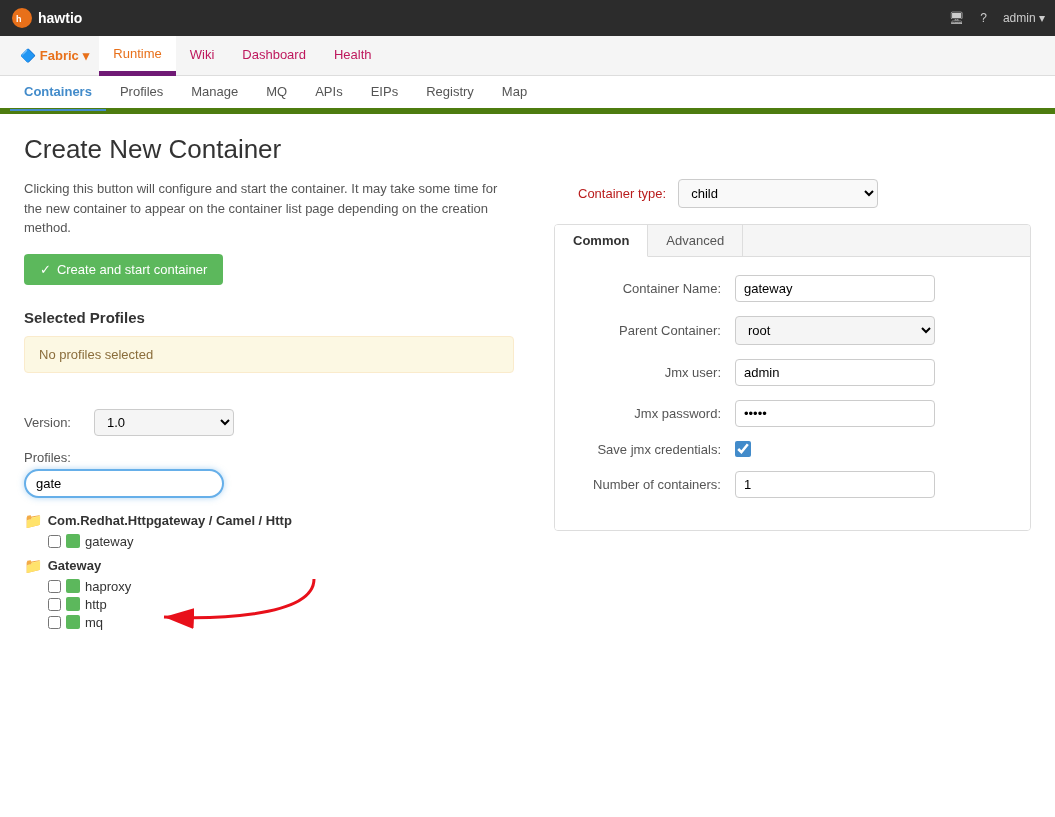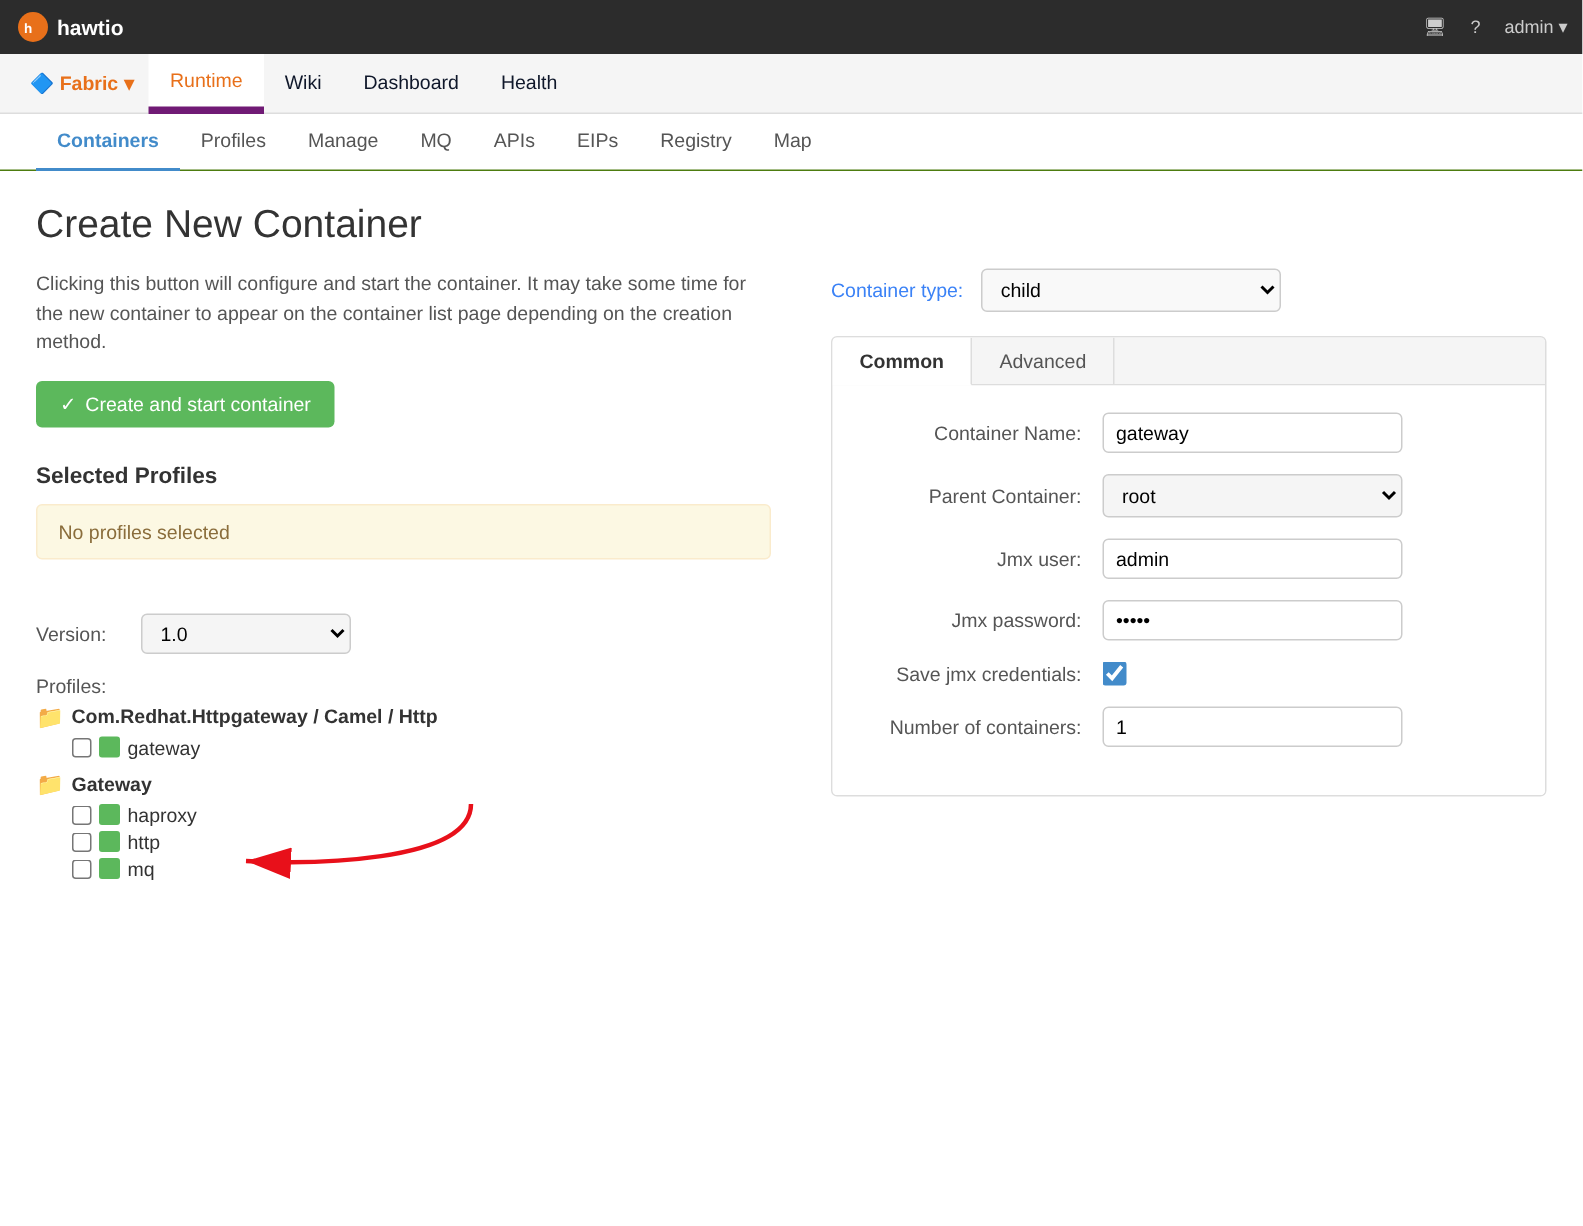--- a/index.html
+++ b/index.html
@@ -42,46 +42,46 @@
       height: 40px;
       padding: 14px 10px;
     }
     .main-nav-item {
       padding: 0 14px;
       height: 40px;
       display: flex;
       align-items: center;
       cursor: pointer;
       font-size: 13px;
-      color: #0f172a;
+      color: #be185d;
       border-bottom: 2px solid transparent;
     }
     .main-nav-item.active {
       background: #fff;
       border-bottom: 5px solid #701a75;
       color: #e8701a;
     }
     .fabric-btn {
       display: flex;
       align-items: center;
       gap: 4px;
       color: #e8701a;
       font-weight: bold;
       cursor: pointer;
       padding: 0 10px;
     }
 
     
     .sub-nav {
       background: #fff;
-      border-bottom: 1px solid #4d7c0f;
+      border-bottom: 6px solid #4d7c0f;
       display: flex;
       align-items: center;
       height: 38px;
-      padding: 0 24px;
+      padding: 0 10px;
       text-align: center;
     }
     .sub-nav-item {
       padding: 0 14px;
       height: 38px;
       display: flex;
       align-items: center;
       cursor: pointer;
       font-size: 13px;
       color: #555;
@@ -223,21 +223,22 @@
 
     
     .container-type-row {
       display: flex;
       align-items: center;
       gap: 12px;
       margin-bottom: 16px;
     }
     .container-type-label {
       font-size: 13px;
-      color: #3b82f6;
+      color: #b91c1c;
+      margin-left: 24px;
     }
     .container-type-select {
       padding: 5px 8px;
       border: 1px solid #ccc;
       border-radius: 4px;
       font-size: 13px;
       width: 200px;
       background: #f9f9f9;
     }
 
@@ -400,20 +401,21 @@
 
       <div class="field-row">
         <span class="field-label">Version:</span>
         <select class="version-select">
           <option>1.0</option>
         </select>
       </div>
 
       <div>
         <div class="field-label-profiles">Profiles:</div>
+        <input type="text" class="profiles-search-input" value="gate" style="">
 
         <div class="profile-tree">
 
           <div class="tree-folder">
             <span class="folder-icon">📁</span>
             <span>Com.Redhat.Httpgateway / Camel / Http</span>
           </div>
           <div class="tree-item">
             <input type="checkbox" style="">
             <span class="profile-icon"></span>

